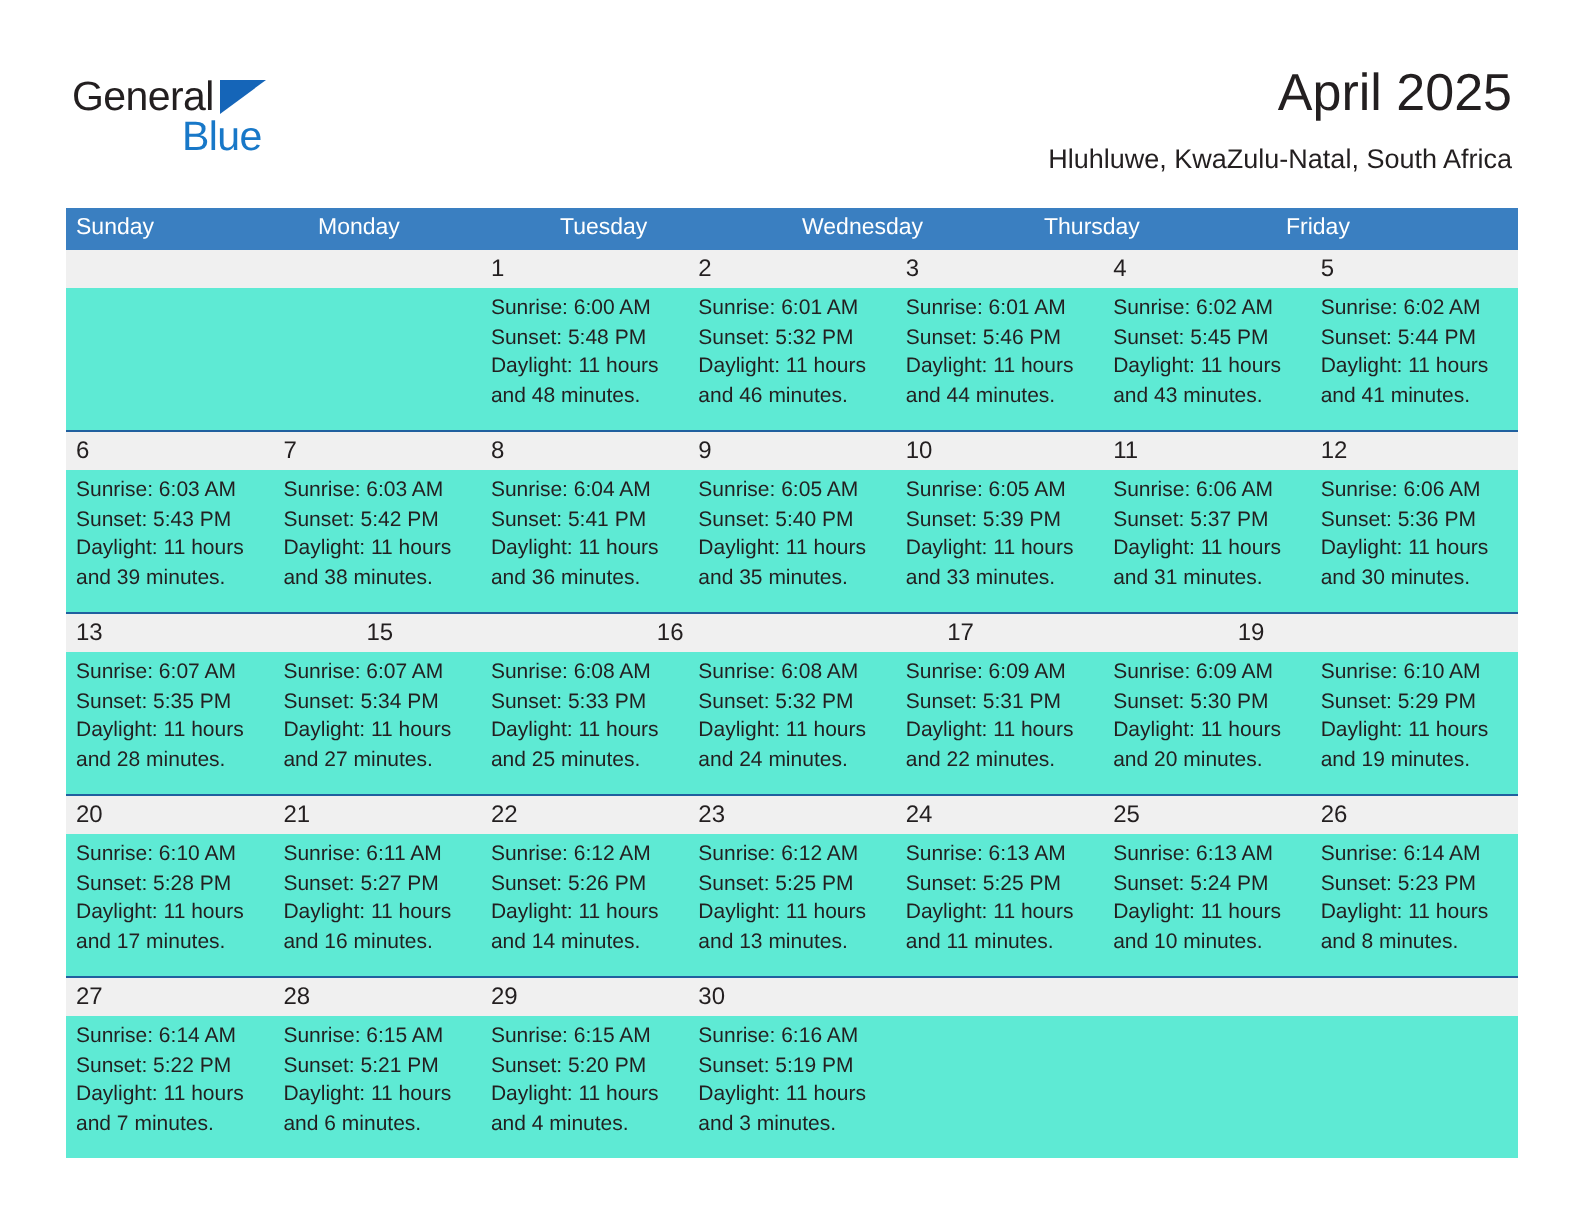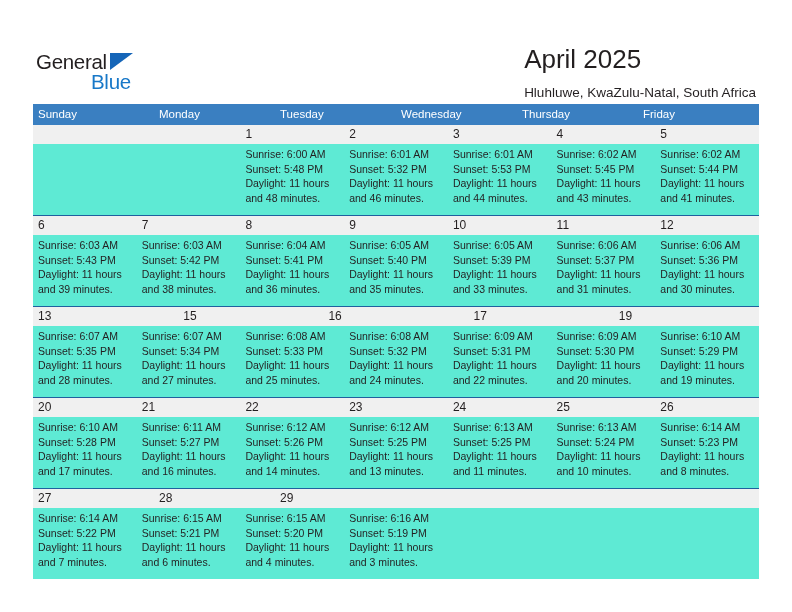--- a/index.html
+++ b/index.html
@@ -21,21 +21,20 @@
     box-sizing: border-box;
   }
 
   
   .header {
     position: absolute;
     left: 0;
     top: 0;
     width: 792px;
     height: 100px;
-    margin-top: 13px;
   }
   .logo {
     position: absolute;
     left: 36px;
     top: 38px;
     width: 130px;
     height: 46px;
   }
   .logo-general {
     position: absolute;
@@ -63,21 +62,21 @@
     font-size: 20.5px;
     letter-spacing: -0.3px;
     color: #1878c8;
     line-height: 22px;
   }
 
   .title-block {
     position: absolute;
     right: 36px;
     top: 30px;
-    text-align: left;
+    text-align: right;
   }
   .cal-title {
     font-size: 26px;
     color: #231f20;
     line-height: 32px;
     white-space: nowrap;
   }
   .cal-subtitle {
     font-size: 13.5px;
     color: #231f20;
@@ -208,21 +207,21 @@
               <div class="line">and 48 minutes.</div>
             </div>
             <div class="daycell">
               <div class="line">Sunrise: 6:01 AM</div>
               <div class="line">Sunset: 5:32 PM</div>
               <div class="line">Daylight: 11 hours</div>
               <div class="line">and 46 minutes.</div>
             </div>
             <div class="daycell">
               <div class="line">Sunrise: 6:01 AM</div>
-              <div class="line">Sunset: 5:53 PM</div>
+              <div class="line">Sunset: 5:46 PM</div>
               <div class="line">Daylight: 11 hours</div>
               <div class="line">and 44 minutes.</div>
             </div>
             <div class="daycell">
               <div class="line">Sunrise: 6:02 AM</div>
               <div class="line">Sunset: 5:45 PM</div>
               <div class="line">Daylight: 11 hours</div>
               <div class="line">and 43 minutes.</div>
             </div>
             <div class="daycell">
@@ -394,20 +393,21 @@
               <div class="line">Daylight: 11 hours</div>
               <div class="line">and 8 minutes.</div>
             </div>
           </div>
         </div>
         <div class="week">
           <div class="week-numbers">
             <div class="daynum">27</div>
             <div class="daynum">28</div>
             <div class="daynum">29</div>
+            <div class="daynum">30</div>
             <div class="daynum"></div>
             <div class="daynum"></div>
             <div class="daynum"></div>
           </div>
           <div class="week-body">
             <div class="daycell">
               <div class="line">Sunrise: 6:14 AM</div>
               <div class="line">Sunset: 5:22 PM</div>
               <div class="line">Daylight: 11 hours</div>
               <div class="line">and 7 minutes.</div>

